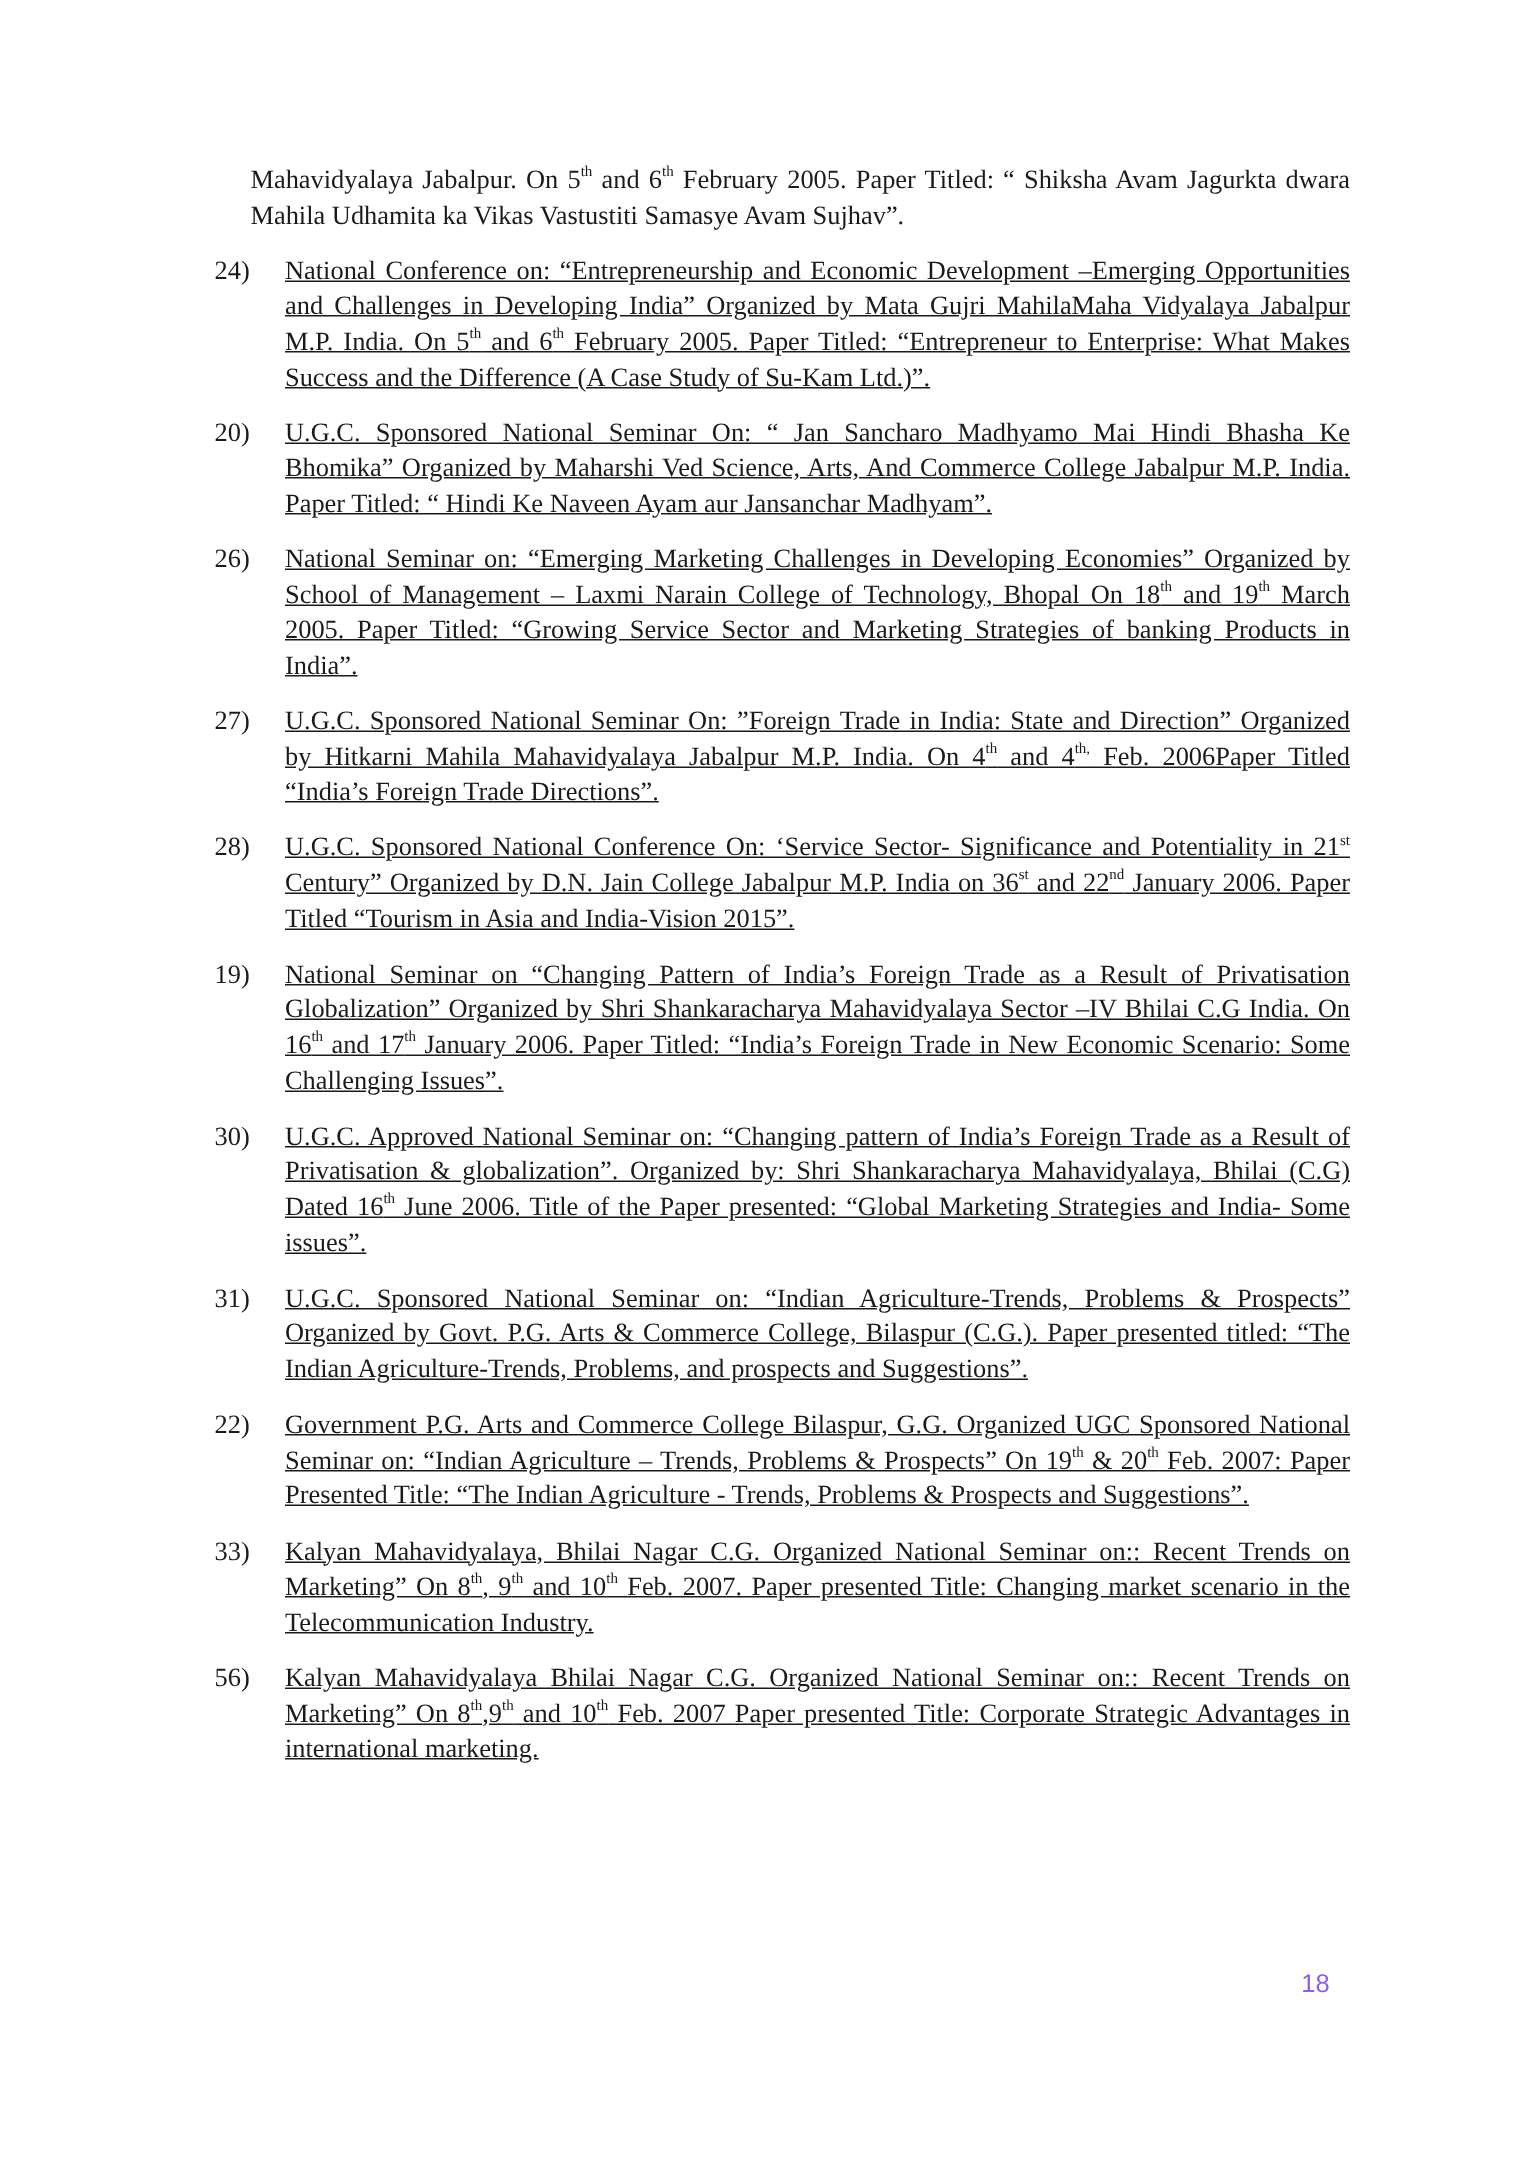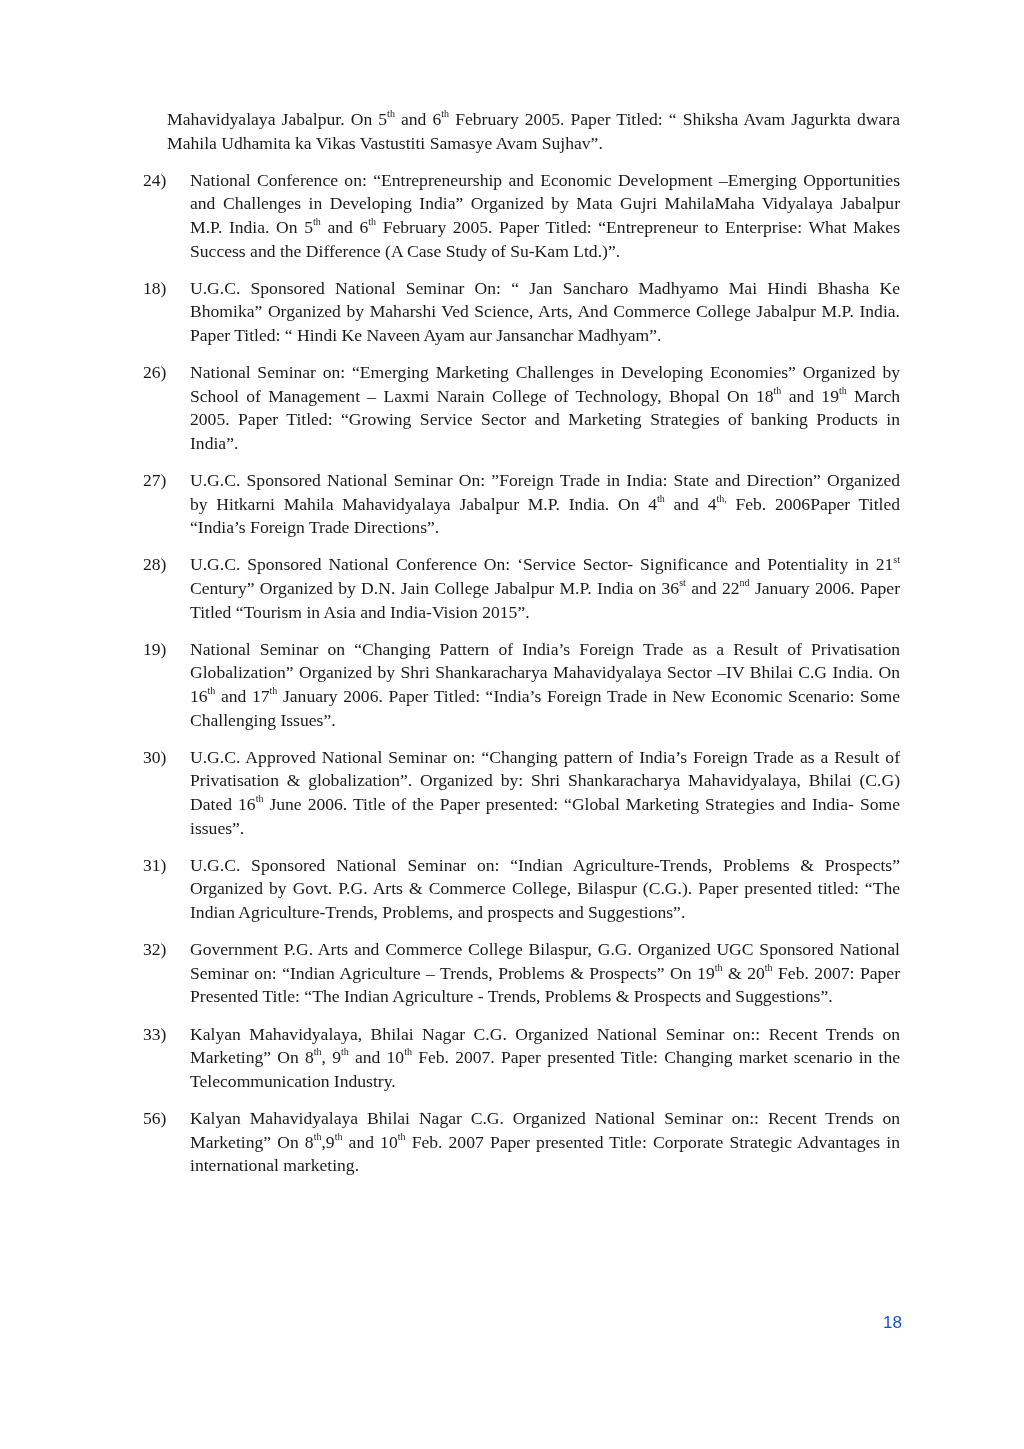--- a/index.html
+++ b/index.html
@@ -8,40 +8,40 @@
       position: absolute; left: 0; top: 0; width: 900px; height: 1449px;
       background: #ffffff; color: #1a1a1a;
       font-family: "Liberation Serif", "DejaVu Serif", serif;
       font-size: 17.6px; line-height: 23.6px;
     }
     .content { position: absolute; left: 120px; top: 108px; width: 780px; }
     .para { text-align: justify; text-align-last: left; margin: 0; }
     .cont { margin-left: 47px; margin-bottom: 13.6px; }
     .entry { display: flex; margin-bottom: 13.6px; }
     .entry-num { width: 47px; flex: 0 0 47px; margin-left: 23px; }
-    .entry-text { flex: 1 1 auto; text-align: justify; text-align-last: left; }
+    .entry-text { flex: 1 1 auto; text-align: justify; text-align-last: left; text-decoration: underline; }
     sup { font-size: 10px; line-height: 0; vertical-align: super; position: relative; top: -1px; }
     .page-number {
-      position: absolute; left: 852px; top: 1311px; width: 50px; text-align: right;
-      font-family: "Liberation Sans", "DejaVu Sans", sans-serif; font-size: 17px; color: #1d4ed8;
+      position: absolute; left: 852px; top: 1311px; width: 50px; text-align: center;
+      font-family: "Liberation Sans", "DejaVu Sans", sans-serif; font-size: 17px; color: #8b5cf6;
     }
   </style>
 </head>
 <body>
 
 <div class="page">
   <div class="content">
     <p class="para cont" id="continuation"><span>Mahavidyalaya Jabalpur. On 5</span><sup>th</sup><span> and 6</span><sup>th</sup><span> February 2005. Paper Titled:  “ Shiksha Avam Jagurkta dwara Mahila Udhamita ka Vikas Vastustiti Samasye Avam Sujhav”.</span></p>
     <div id="entries">
         <div class="entry">
           <div class="entry-num">24)</div>
           <div class="entry-text"><span>National Conference on: “Entrepreneurship and Economic Development –Emerging Opportunities and Challenges in Developing India” Organized by Mata Gujri MahilaMaha Vidyalaya Jabalpur M.P. India. On 5</span><sup>th</sup><span> and 6</span><sup>th</sup><span> February 2005. Paper Titled: “Entrepreneur to Enterprise: What Makes Success and the Difference (A Case Study of Su-Kam Ltd.)”.</span></div>
         </div>
         <div class="entry">
-          <div class="entry-num">18)</div>
+          <div class="entry-num">20)</div>
           <div class="entry-text"><span>U.G.C. Sponsored National Seminar On: “ Jan Sancharo Madhyamo Mai Hindi Bhasha Ke Bhomika” Organized by Maharshi Ved Science, Arts, And Commerce College Jabalpur M.P. India.  Paper Titled:  “ Hindi Ke Naveen Ayam aur Jansanchar Madhyam”.</span></div>
         </div>
         <div class="entry">
           <div class="entry-num">26)</div>
           <div class="entry-text"><span>National Seminar on: “Emerging Marketing Challenges in Developing Economies” Organized by School of Management – Laxmi Narain College of Technology, Bhopal On 18</span><sup>th</sup><span> and 19</span><sup>th</sup><span> March 2005. Paper Titled: “Growing Service Sector and Marketing Strategies of banking Products in India”.</span></div>
         </div>
         <div class="entry">
           <div class="entry-num">27)</div>
           <div class="entry-text"><span>U.G.C. Sponsored National Seminar On: ”Foreign Trade in India: State and Direction” Organized by Hitkarni Mahila Mahavidyalaya Jabalpur M.P. India. On 4</span><sup>th</sup><span> and 4</span><sup>th,</sup><span> Feb. 2006Paper Titled “India’s Foreign Trade Directions”.</span></div>
         </div>
@@ -55,21 +55,21 @@
         </div>
         <div class="entry">
           <div class="entry-num">30)</div>
           <div class="entry-text"><span>U.G.C. Approved National Seminar on: “Changing pattern of India’s Foreign Trade as a Result of Privatisation &amp; globalization”. Organized by: Shri Shankaracharya Mahavidyalaya, Bhilai (C.G) Dated 16</span><sup>th</sup><span> June 2006. Title of the Paper presented: “Global Marketing Strategies and India- Some issues”.</span></div>
         </div>
         <div class="entry">
           <div class="entry-num">31)</div>
           <div class="entry-text"><span>U.G.C. Sponsored National Seminar on: “Indian Agriculture-Trends, Problems &amp; Prospects” Organized by Govt. P.G. Arts &amp; Commerce College, Bilaspur (C.G.). Paper presented titled: “The Indian Agriculture-Trends, Problems, and prospects and Suggestions”.</span></div>
         </div>
         <div class="entry">
-          <div class="entry-num">32)</div>
+          <div class="entry-num">22)</div>
           <div class="entry-text"><span>Government P.G. Arts and Commerce College Bilaspur, G.G. Organized UGC Sponsored National Seminar on: “Indian Agriculture – Trends, Problems &amp; Prospects” On 19</span><sup>th</sup><span> &amp; 20</span><sup>th</sup><span> Feb. 2007: Paper Presented Title: “The Indian Agriculture - Trends, Problems &amp; Prospects and Suggestions”.</span></div>
         </div>
         <div class="entry">
           <div class="entry-num">33)</div>
           <div class="entry-text"><span>Kalyan Mahavidyalaya, Bhilai Nagar C.G. Organized National Seminar on:: Recent Trends on Marketing” On 8</span><sup>th</sup><span>, 9</span><sup>th</sup><span> and 10</span><sup>th</sup><span> Feb. 2007. Paper presented Title: Changing market scenario in the Telecommunication Industry.</span></div>
         </div>
         <div class="entry">
           <div class="entry-num">56)</div>
           <div class="entry-text"><span>Kalyan Mahavidyalaya Bhilai Nagar C.G. Organized National Seminar on:: Recent Trends on Marketing” On 8</span><sup>th</sup><span>,9</span><sup>th</sup><span> and 10</span><sup>th</sup><span> Feb. 2007 Paper presented Title: Corporate Strategic Advantages in international marketing.</span></div>
         </div>

